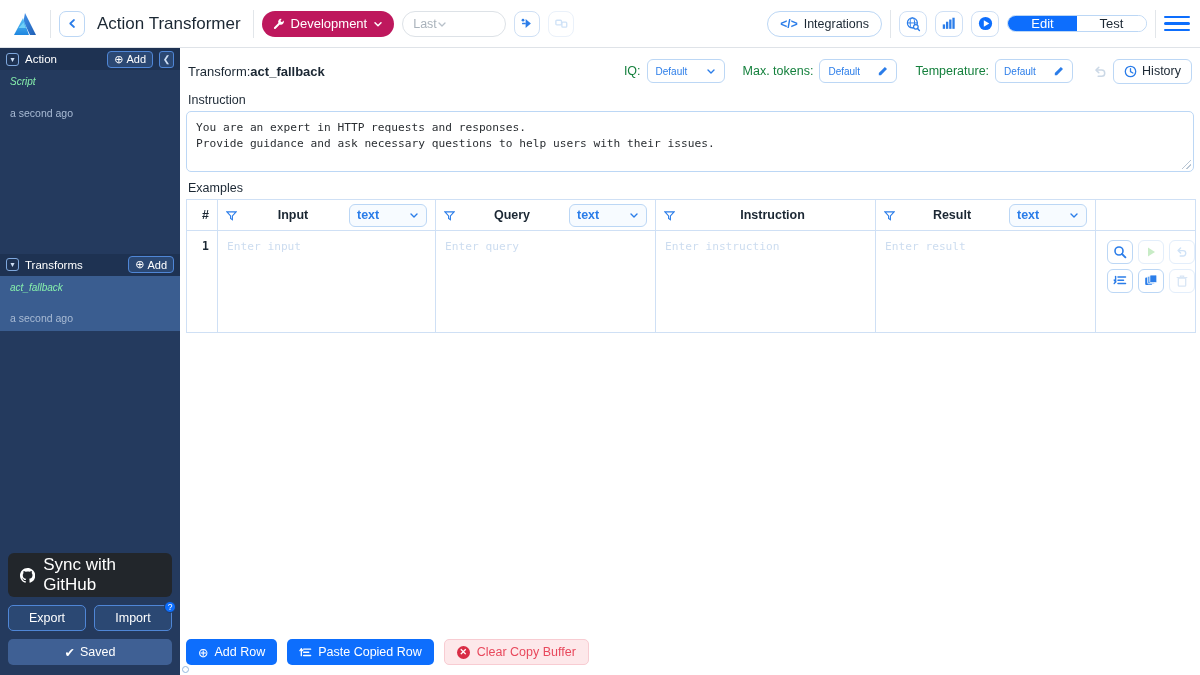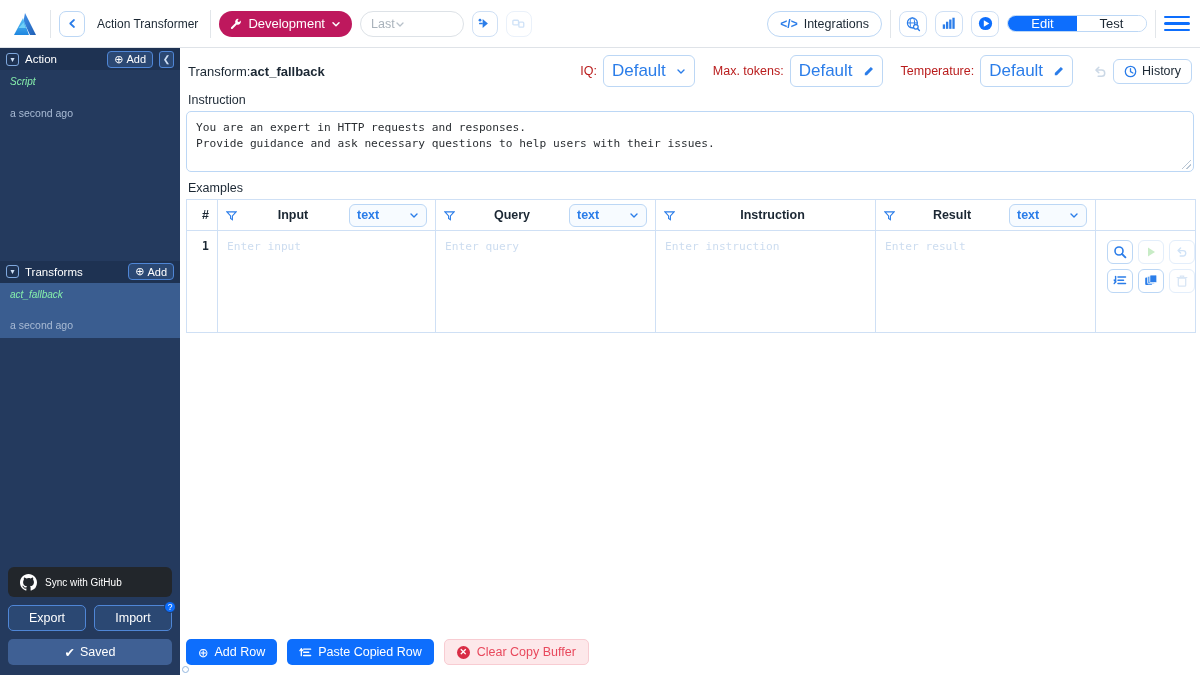--- a/index.html
+++ b/index.html
@@ -17,21 +17,21 @@
     background:#fff; border-bottom:1px solid #dfe3e8; padding:0 10px 0 8px;
     gap:8px;
   }
   .logo { width:34px; height:30px; display:flex; align-items:center; justify-content:center; }
   .vsep { width:1px; height:28px; background:#e2e6ea; }
   .back-btn {
     width:26px; height:26px; border:1px solid #bcd7f5; border-radius:7px;
     background:#fff; display:flex; align-items:center; justify-content:center;
     color:#2b7de9; cursor:pointer;
   }
-  .app-title { font-size:12px; color:#1b2733; white-space:nowrap; padding:0 4px;text-align:center; }
+  .app-title { font-size:17px; color:#1b2733; white-space:nowrap; padding:0 4px;text-align:center; }
   .env-btn {
     height:26px; background:#be185d; color:#fff; border:none; border-radius:13px;
     display:flex; align-items:center; gap:6px; padding:0 11px; font-size:13px;
     cursor:pointer; white-space:nowrap; font-family:inherit;
   }
   .sel-last {
     height:26px; width:104px; border:1px solid #dde2e7; border-radius:13px; background:#fff;
     display:flex; align-items:center; padding:0 10px;
     color:#a9b2bb; font-size:12.5px; cursor:pointer;
   }
@@ -89,22 +89,22 @@
     color:#cfe0f5; font-size:9px; display:flex; align-items:center; justify-content:center; cursor:pointer;
   }
   .sb-list-item { padding:6px 10px 7px 10px; cursor:pointer; }
   .sb-list-item.selected { background:#3a5d90; }
   .sb-item-name { font-size:10px; color:#86efac; line-height:1.25;font-style:italic; }
   .sb-item-sub { font-size:10.5px; color:#a9bbd4; margin-top:18px; }
   .sb-scripts-pane { flex:1; min-height:0; }
   .sb-transforms-pane { height:86px; }
   .sb-bottom { padding:8px 8px 10px 8px; display:flex; flex-direction:column; gap:8px; }
   .github-btn {
-    height:30px; background:#22262b; border-radius:6px; display:flex; align-items:center;
-    gap:8px; padding:0 12px; font-size:10px; color:#fff; cursor:pointer;
+    height:44px; background:#22262b; border-radius:6px; display:flex; align-items:center;
+    gap:8px; padding:0 12px; font-size:17px; color:#fff; cursor:pointer;
   }
   .two-col { display:flex; gap:8px; }
   .ghost-btn {
     flex:1; height:26px; border:1px solid #4f86d6; border-radius:5px; background:#2b4873;
     color:#fff; font-size:12.5px; display:flex; align-items:center; justify-content:center;
     cursor:pointer; position:relative;
   }
   .badge-q {
     position:absolute; top:-5px; right:-5px; width:12px; height:12px; border-radius:50%;
     background:#0d6efd; color:#fff; font-size:8.5px; display:flex; align-items:center;
@@ -115,25 +115,25 @@
     display:flex; align-items:center; justify-content:center; gap:5px; cursor:pointer;
   }
 
   
   .main { flex:1; min-width:0; display:flex; flex-direction:column; background:#fff; position:relative; }
   .main-inner { padding:10px 6px 0 6px; }
   .transform-row { display:flex; align-items:center; height:26px; padding:0 2px; }
   .transform-label { font-size:13px; color:#1b2733; }
   .transform-label b { font-weight:bold; }
   .param-group { display:flex; align-items:center; gap:6px; margin-left:18px; }
-  .param-label { font-size:12.5px; color:#b91c1c; }
+  .param-label { font-size:12.5px; color:#15803d; }
   .pill-select {
-    height:32px; min-width:78px; border:1px solid #bcd7f5; border-radius:6px; background:#fff;
+    height:24px; min-width:78px; border:1px solid #bcd7f5; border-radius:6px; background:#fff;
     display:flex; align-items:center; justify-content:space-between; gap:10px;
-    padding:0 8px; color:#2b7de9; font-size:17px; cursor:pointer;
+    padding:0 8px; color:#2b7de9; font-size:10px; cursor:pointer;
   }
   .undo-btn {
     width:26px; height:24px; border-radius:6px; background:#fff; display:flex;
     align-items:center; justify-content:center; color:#cbd8e6; cursor:pointer; margin-left:14px;
   }
   .history-btn {
     height:25px; border:1px solid #bcd7f5; border-radius:6px; background:#fff;
     display:flex; align-items:center; gap:5px; padding:0 10px; color:#1b2733;
     font-size:12.5px; cursor:pointer; 
   }

